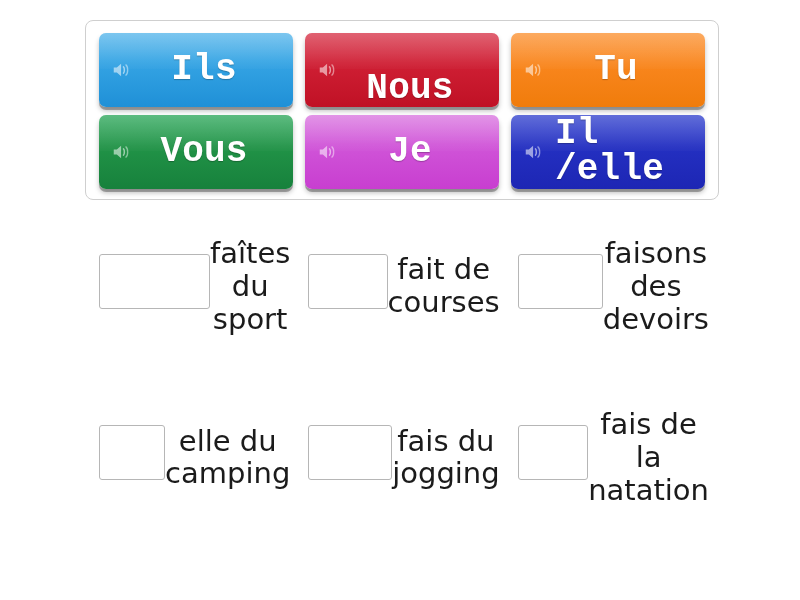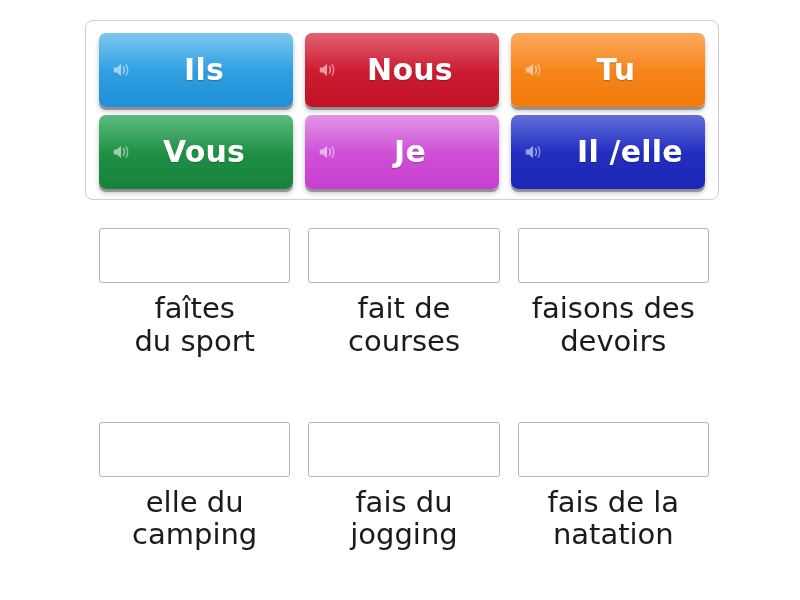--- a/index.html
+++ b/index.html
@@ -57,66 +57,66 @@
     content: "";
     position: absolute;
     left: 0; right: 0; top: 0;
     height: 48%;
     background: linear-gradient(to bottom, rgba(255,255,255,0.22), rgba(255,255,255,0.02));
     pointer-events: none;
   }
 
   .tile-label {
     color: #ffffff;
-    font-size: 30px;
+    font-size: 36px;
     font-weight: bold;
     line-height: 1;
     letter-spacing: 0.2px;
     text-shadow: 0 1px 1px rgba(0,0,0,0.25);
     position: relative;
     z-index: 2;
     padding-left: 16px;
+    font-family: Liberation Mono, monospace;
   }
 
   .speaker-icon {
     position: absolute;
     left: 12px;
     top: 50%;
     transform: translateY(-50%);
     width: 22px;
     height: 22px;
     z-index: 3;
     opacity: 0.55;
     cursor: pointer;
   }
   .speaker-icon svg { display: block; width: 22px; height: 22px; }
 
   
   .c-blue   { background: linear-gradient(to bottom, #57b6eb 0%, #35a4e4 38%, #1f90d7 100%); }
-  .c-red    { background: linear-gradient(to bottom, #d8354a 0%, #cf1f34 40%, #c01125 100%); }
+  .c-red    { background: linear-gradient(to bottom, #d8354a 0%, #cf1f34 40%, #c01125 100%); align-items: flex-end; }
   .c-orange { background: linear-gradient(to bottom, #fb9233 0%, #f9861e 40%, #f07c0b 100%); }
   .c-green  { background: linear-gradient(to bottom, #2fa85c 0%, #219347 42%, #17813c 100%); align-items: center; }
   .c-purple { background: linear-gradient(to bottom, #da76e0 0%, #d055d8 40%, #c83ed0 100%); }
   .c-navy   { background: linear-gradient(to bottom, #3444cf 0%, #2430c2 40%, #1d26b4 100%); padding-left: 28px; }
 
   
   #answer-grid {
     position: absolute;
     left: 90px;
     top: 222px;
     width: 628px;
     display: flex;
     flex-wrap: wrap;
   }
   .answer-cell {
     width: 33.3333%;
     box-sizing: border-box;
     padding: 6px 9px 0 9px;
     display: flex;
-    flex-direction: column;
     align-items: center;
     justify-content: space-between;
   }
   .drop-zone {
     width: 100%;
     height: 55px;
     box-sizing: border-box;
     background: #ffffff;
     border: 1px solid #b6b6b6;
     border-radius: 3px;

